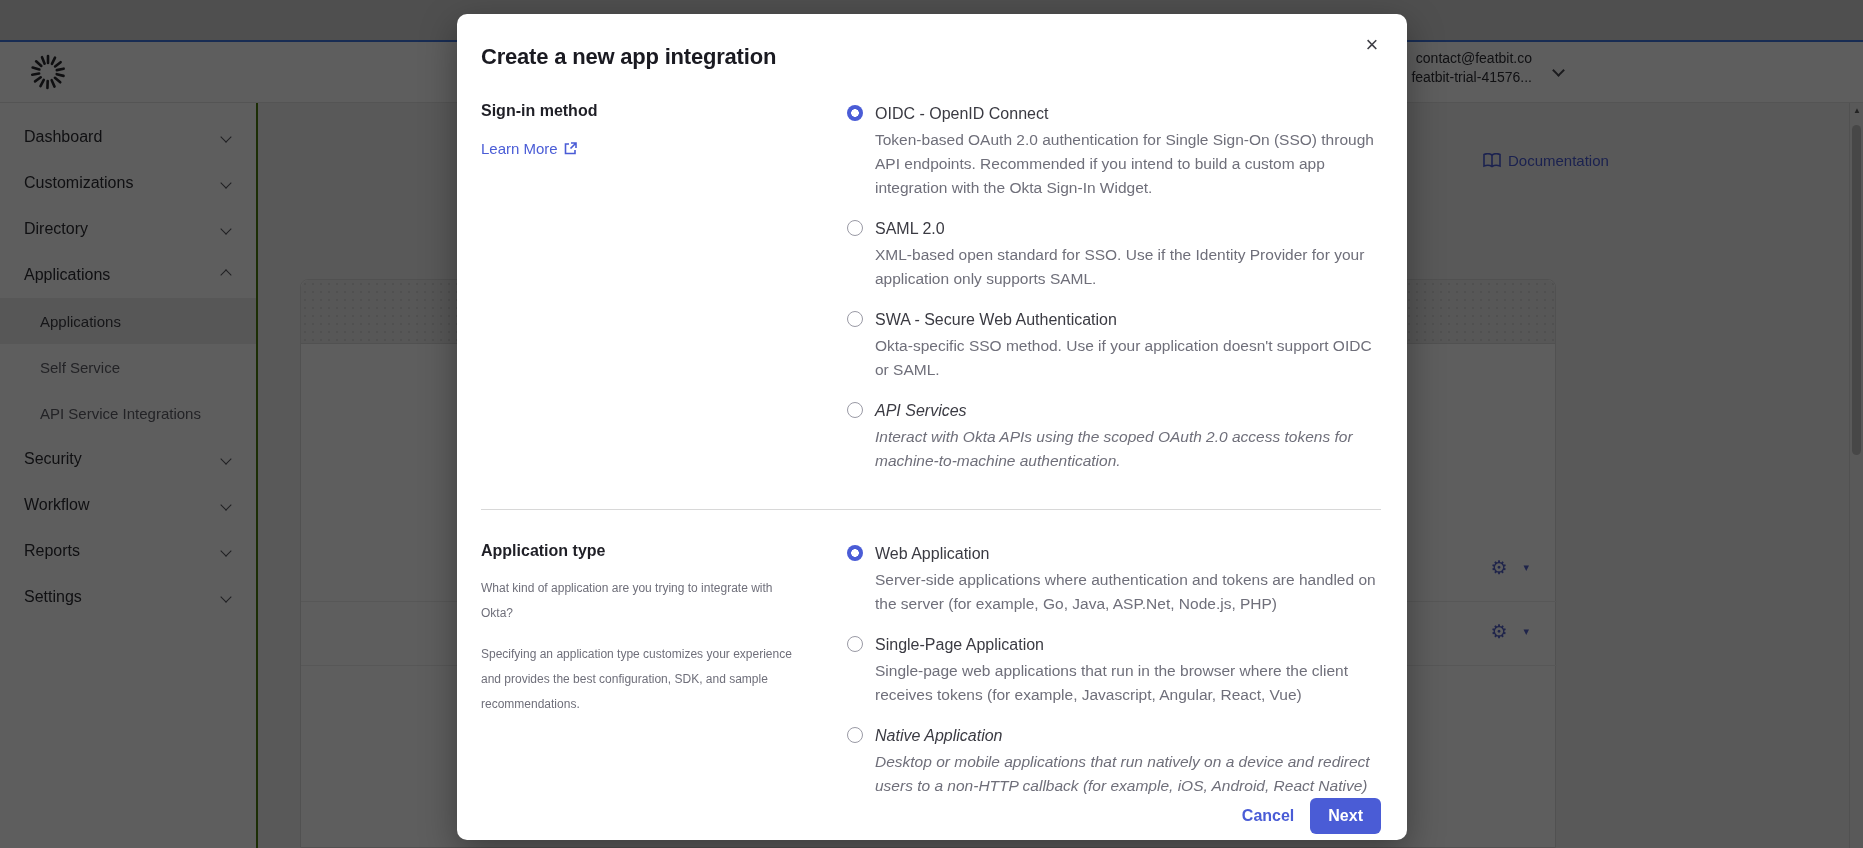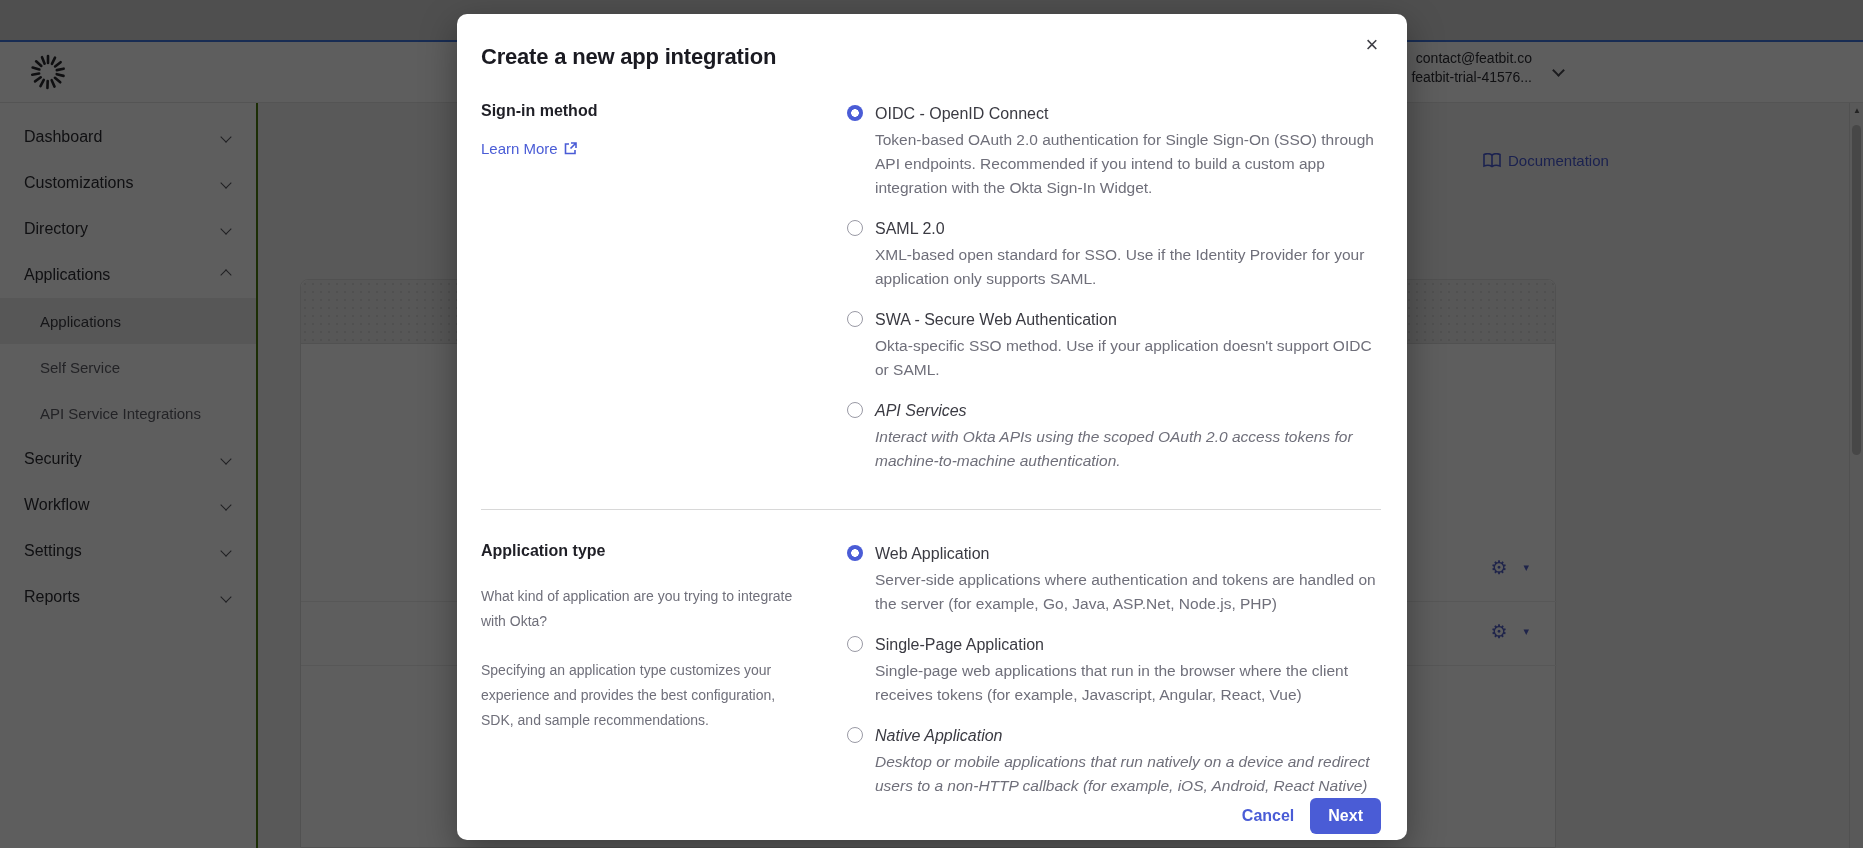--- a/index.html
+++ b/index.html
@@ -64,21 +64,21 @@
   .modal-close { position:absolute; right:20px; top:16px; width:30px; height:30px;
                  font-size:22px; color:#3f3f46; text-align:center; line-height:30px; cursor:pointer; }
   .modal-title { font-size:22px; font-weight:600; color:#1a1a21; letter-spacing:-0.2px; }
 
   .section-row { display:flex; margin-top:32px; }
   .col-left { width:366px; padding-right:40px; flex-shrink:0; }
   .col-right { width:534px; }
   .section-label { font-size:16px; font-weight:700; color:#1f1f26; }
   .learn-more { margin-top:20px; font-size:15px; font-weight:500; color:#4a5cd6;
                 display:inline-flex; align-items:center; gap:6px; cursor:pointer; }
-  .helper { margin-top:24px; font-size:14px; color:#6f6f7a; line-height:25px; }
+  .helper { margin-top:16px; font-size:12px; color:#6f6f7a; line-height:25px; }
 
   .option { display:flex; gap:12px; margin-bottom:17px;justify-content:flex-end; }
   .option:last-child { margin-bottom:0;font-style:italic; }
   .radio { width:16px; height:16px; border-radius:50%; margin-top:3px; flex-shrink:0;
            border:1.5px solid #9a9aa5; background:#fff; cursor:pointer; }
   .radio.checked { border:none;
            background:radial-gradient(circle at center, #ffffff 0 3.6px, #4a5cd6 4px); }
   .opt-name { font-size:16px; color:#3a3a42; line-height:24px; }
   .opt-desc { font-size:15.5px; color:#6f6f7a; line-height:24px; margin-top:2px; }
 
@@ -156,25 +156,25 @@
     </div>
     <div class="nav-item">
       <span>Security</span>
       <span class="chev"></span>
     </div>
     <div class="nav-item">
       <span>Workflow</span>
       <span class="chev"></span>
     </div>
     <div class="nav-item">
+      <span>Reports</span>
+      <span class="chev"></span>
+    </div>
+    <div class="nav-item">
       <span>Settings</span>
-      <span class="chev"></span>
-    </div>
-    <div class="nav-item">
-      <span>Reports</span>
       <span class="chev"></span>
     </div>
   </div>
 
   <div class="doc-link">
     <svg width="18" height="15" viewBox="0 0 18 15">
       <path d="M1 1.5 C4 0.2 7 0.6 9 2 C11 0.6 14 0.2 17 1.5 L17 13 C14 11.8 11 12.2 9 13.5 C7 12.2 4 11.8 1 13 Z" fill="none" stroke="#4a5cd6" stroke-width="1.6"></path>
       <line x1="9" y1="2" x2="9" y2="13.5" stroke="#4a5cd6" stroke-width="1.6"></line>
     </svg>
     <span>Documentation</span>

